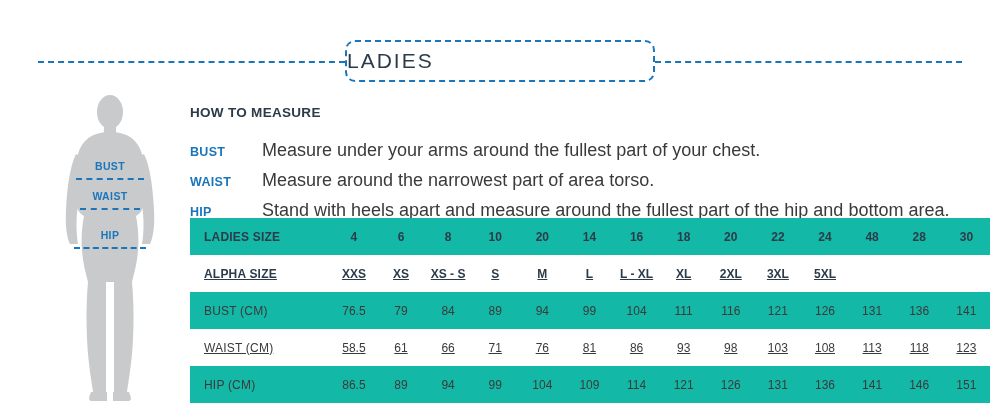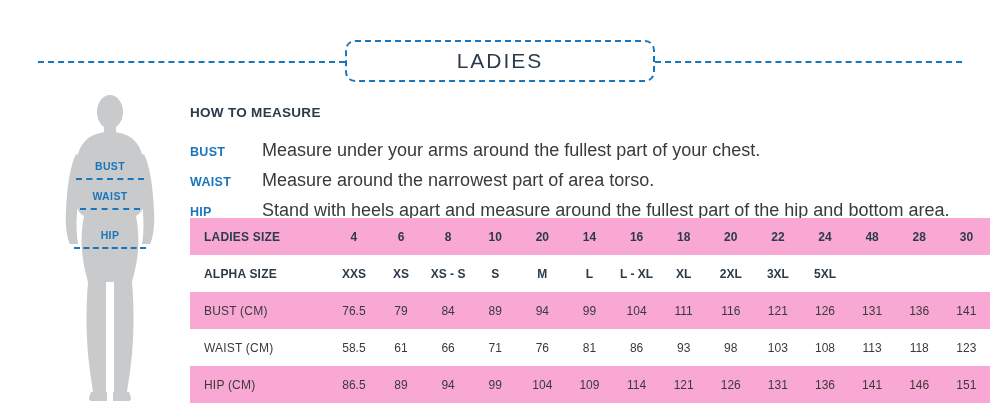--- a/index.html
+++ b/index.html
@@ -30,21 +30,20 @@
   .dash-line.left { margin-left: 38px; }
   .dash-line.right { margin-right: 38px; }
   .title-pill {
     flex: 0 0 auto;
     width: 310px;
     height: 42px;
     border: 2px dashed #1a76bc;
     border-radius: 10px;
     display: flex;
     align-items: center;
-    justify-content: center;
     background: #ffffff;
   }
   .title-pill span {
     font-size: 21px;
     letter-spacing: 2px;
     color: #2b3b4a;
     font-weight: 400;
   }
 
   
@@ -117,22 +116,22 @@
     width: 800px;
     table-layout: fixed;
   }
   td {
     height: 37px;
     font-size: 12px;
     color: #3a3a3a;
     padding: 0;
     vertical-align: middle;
   }
-  tr.shaded td { background: #f9a8d4; }
-  tr.plain td { background: #ffffff; }
+  tr.shaded td { background: #14b8a6; }
+  tr.plain td { background: #ffffff; text-decoration: underline; }
   td.rowhead {
     width: 140px;
     padding-left: 14px;
     text-align: left;
     letter-spacing: 0.2px;
   }
   tr.headrow td { font-weight: bold; color: #2b3b4a; font-size: 12px; }
   td.val { text-align: center; }
   .col-w { width: 47px; }
 </style>

